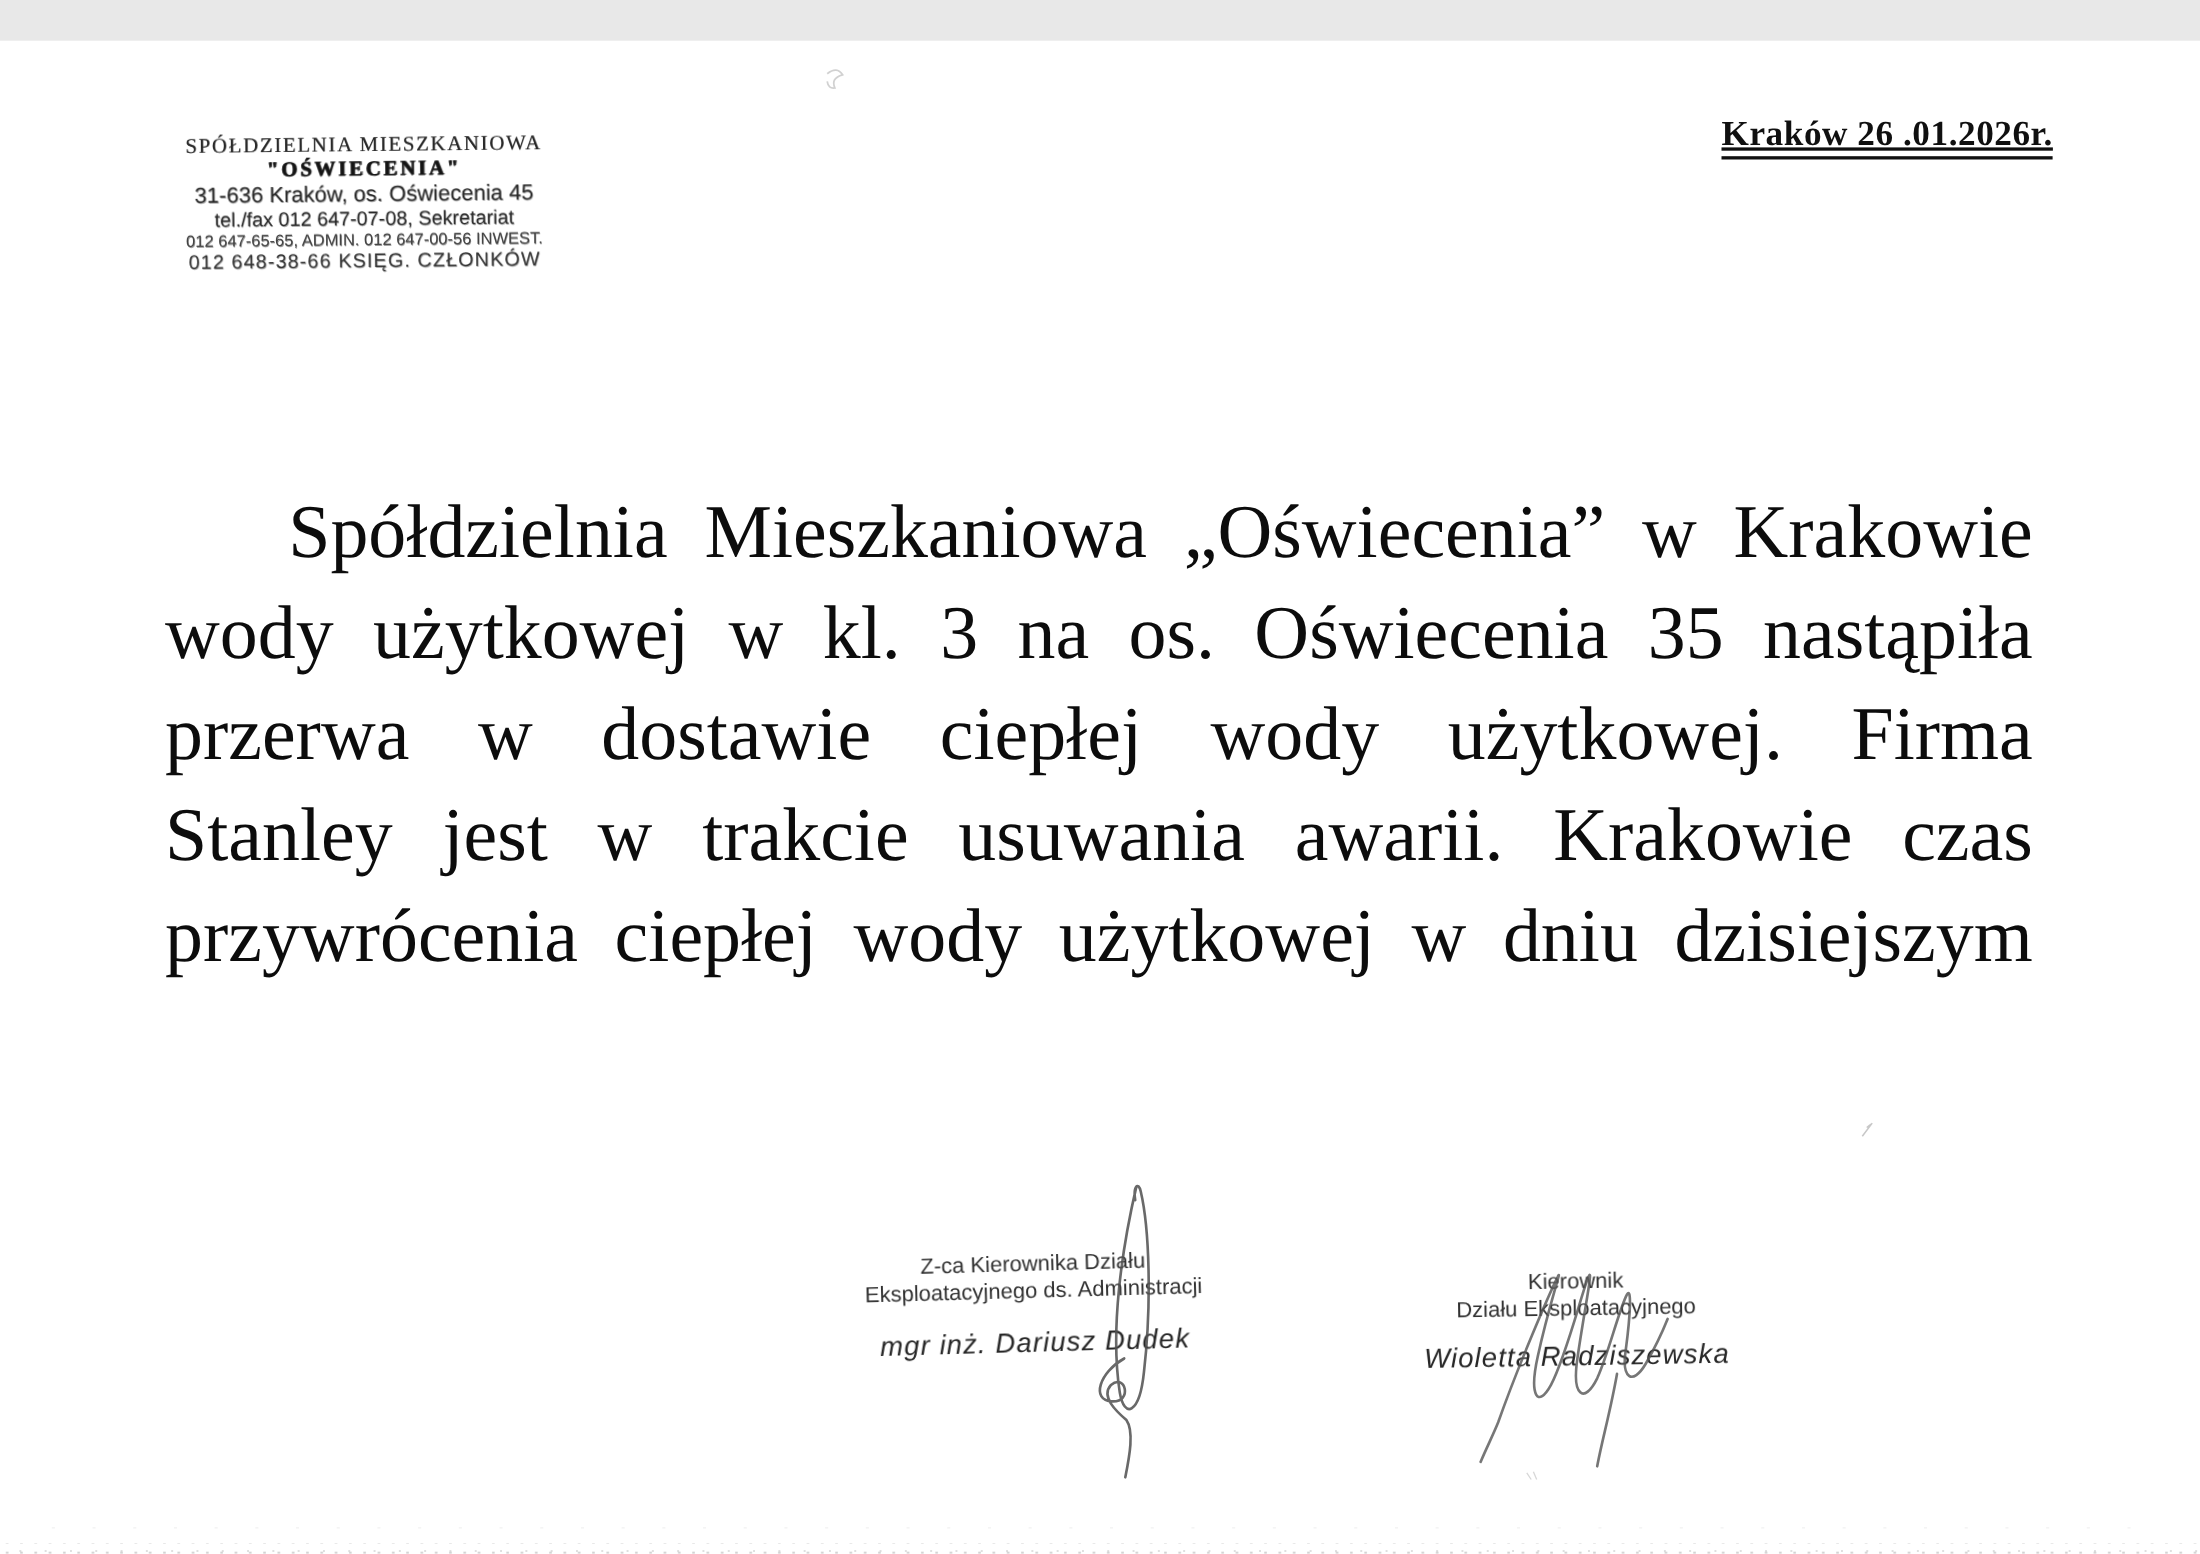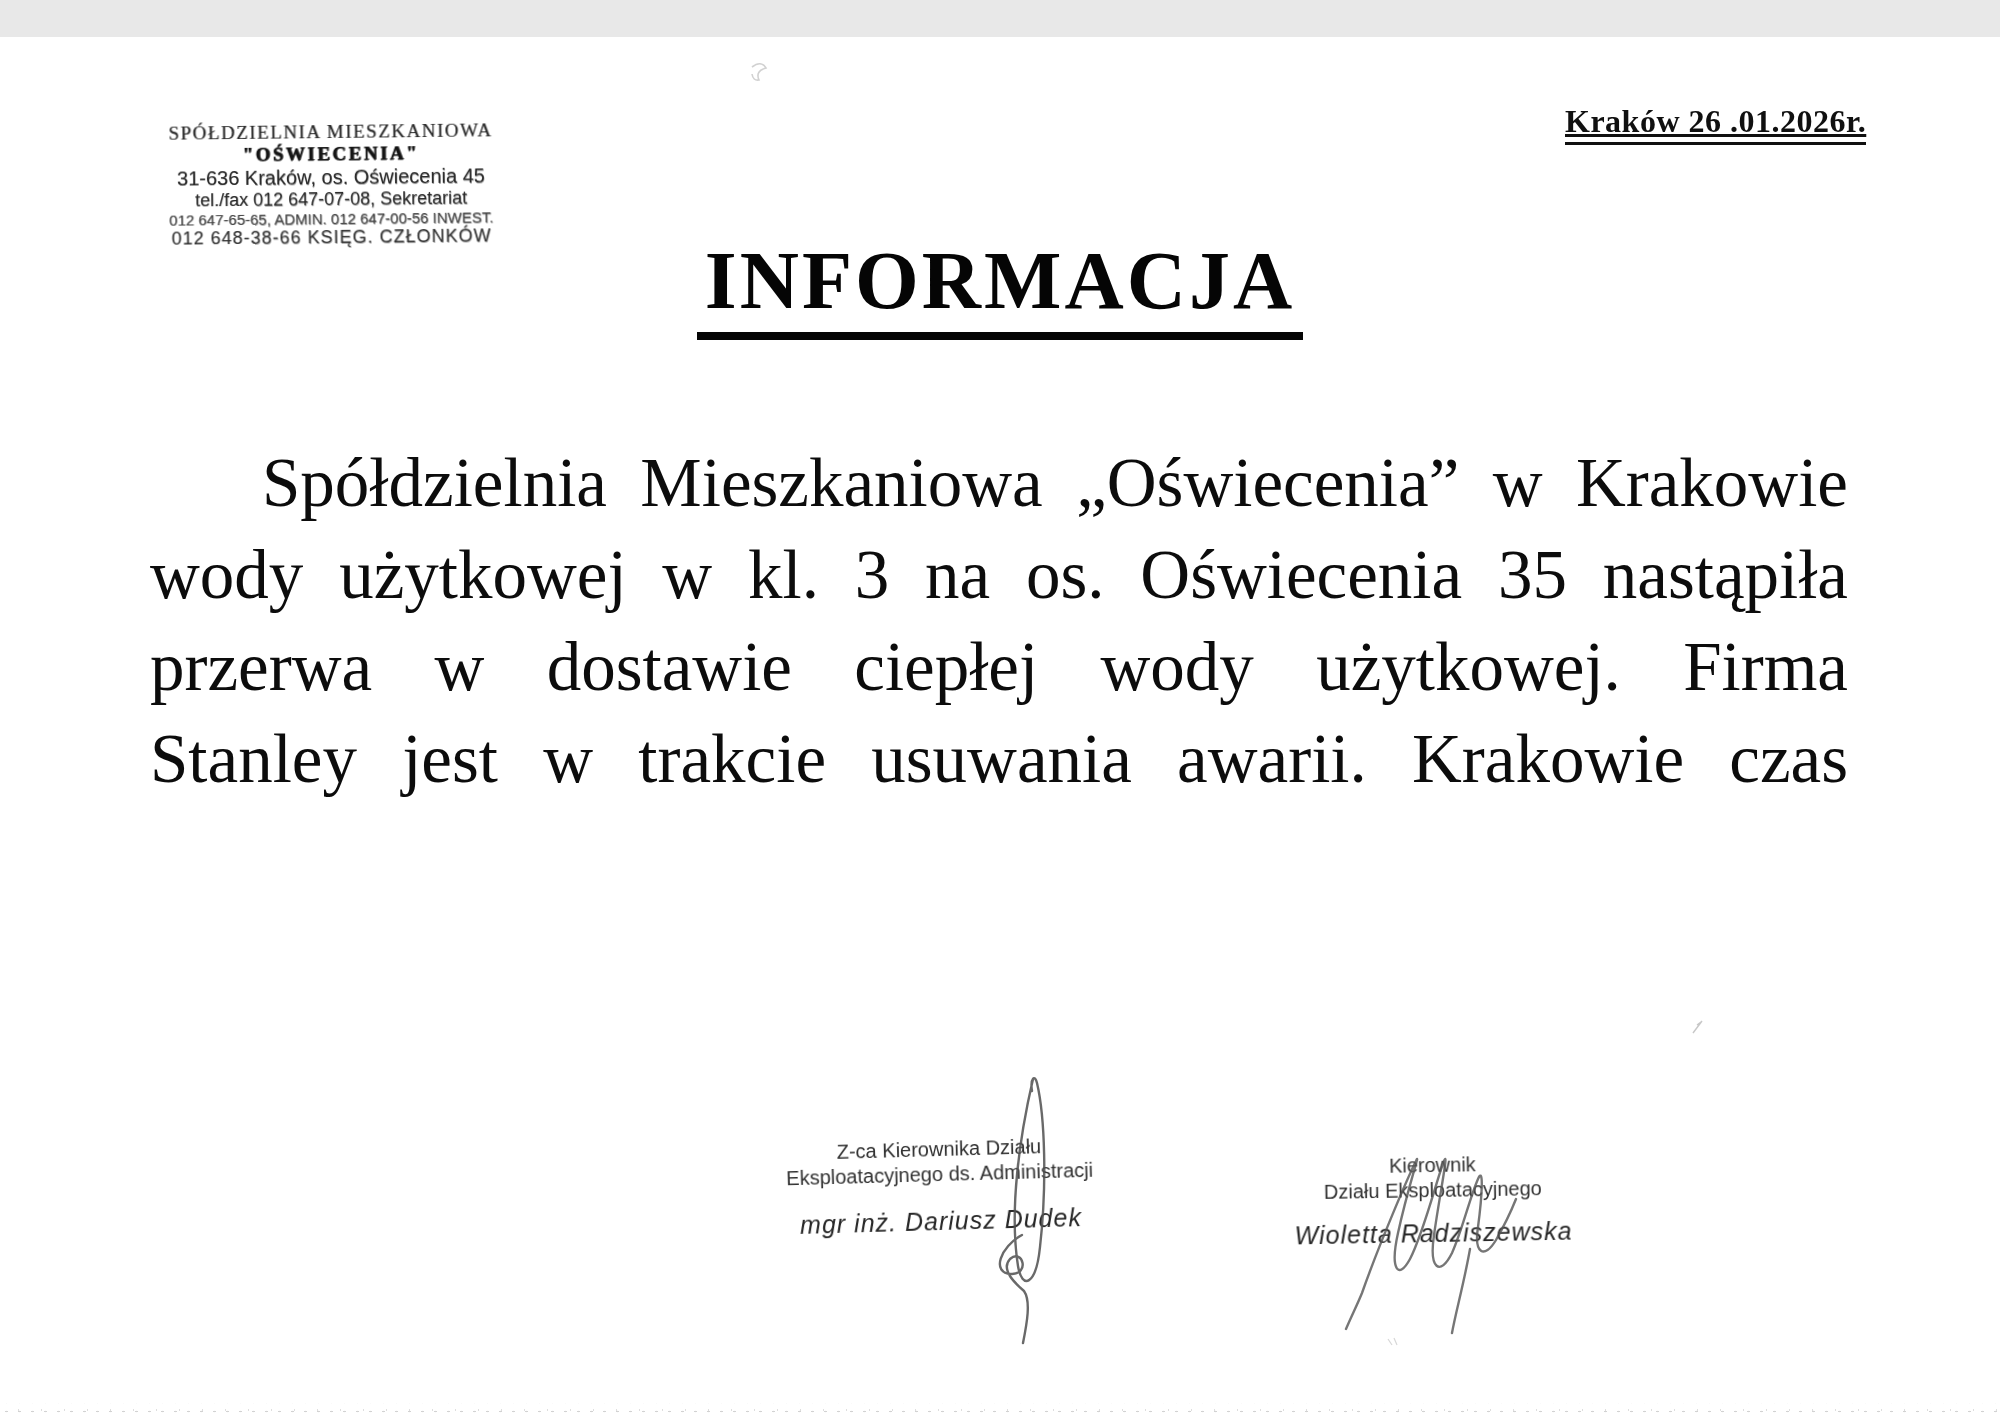--- a/index.html
+++ b/index.html
@@ -74,29 +74,27 @@
     <div class="s1">SPÓŁDZIELNIA MIESZKANIOWA</div>
     <div class="s2">"OŚWIECENIA"</div>
     <div class="s3">31-636 Kraków, os. Oświecenia 45</div>
     <div class="s4">tel./fax 012 647-07-08, Sekretariat</div>
     <div class="s5">012 647-65-65, ADMIN. 012 647-00-56 INWEST.</div>
     <div class="s6">012 648-38-66 KSIĘG. CZŁONKÓW</div>
   </div>
 
   <div class="dateline">Kraków 26 .01.2026r.</div>
 
-  <div class="title-wrap">
-    <span class="title">INFORMACJA</span>
-  </div>
 
   <div class="body-text">
     <div class="jline indent">Spółdzielnia Mieszkaniowa „Oświecenia” w Krakowie</div>
     <div class="jline">wody użytkowej w kl. 3 na os. Oświecenia 35 nastąpiła</div>
     <div class="jline">przerwa w dostawie ciepłej wody użytkowej. Firma</div>
     <div class="jline">Stanley jest w trakcie usuwania awarii. Krakowie czas</div>
+    <div class="jline">przywrócenia ciepłej wody użytkowej w dniu dzisiejszym</div>
   </div>
 
   <div class="sig sig-left">
     <div class="role">Z-ca Kierownika Działu</div>
     <div class="role">Eksploatacyjnego ds. Administracji</div>
     <div class="name">mgr inż. Dariusz Dudek</div>
   </div>
 
   <div class="sig sig-right">
     <div class="role">Kierownik</div>

